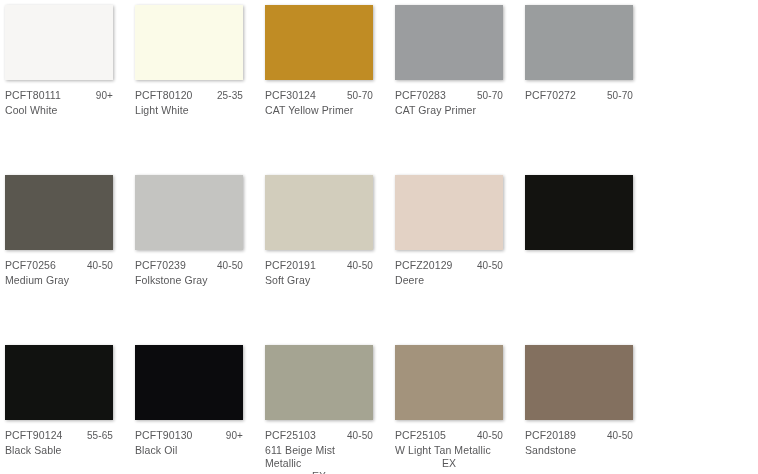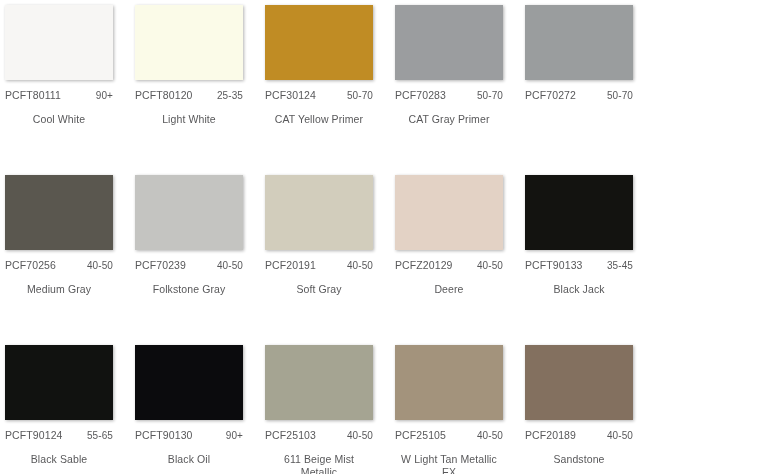--- a/index.html
+++ b/index.html
@@ -65,23 +65,22 @@
   .swatch-gloss {
     font-size: 10px;
     color: #58585a;
     letter-spacing: 0.1px;
     white-space: nowrap;
   }
   .swatch-name {
     font-size: 10.5px;
     color: #58585a;
     letter-spacing: 0.1px;
-    margin-top: 12px;
+    margin-top: 3px;
     line-height: 13px;
-    text-align: center;
   }
   .swatch-suffix {
     font-size: 10.5px;
     color: #58585a;
     letter-spacing: 0.1px;
     text-align: center;
     line-height: 13px;
   }
   .swatch-suffix:empty { display: none; }
 </style>
@@ -182,28 +181,20 @@
       <div class="swatch-line-top">
         <span class="swatch-code">PCFZ20129</span>
         <span class="swatch-gloss">40-50</span>
       </div>
       <div class="swatch-name">Deere</div>
 
     </div>
   </div>
     <div class="swatch-cell">
     <div class="swatch-chip" style="background: rgb(19, 19, 16);"></div>
-    <div class="swatch-meta">
-      <div class="swatch-line-top">
-        <span class="swatch-code">PCFT90133</span>
-        <span class="swatch-gloss">35-45</span>
-      </div>
-      <div class="swatch-name">Black Jack</div>
-
-    </div>
   </div>
     <div class="swatch-cell">
     <div class="swatch-chip" style="background: rgb(17, 18, 16);"></div>
     <div class="swatch-meta">
       <div class="swatch-line-top">
         <span class="swatch-code">PCFT90124</span>
         <span class="swatch-gloss">55-65</span>
       </div>
       <div class="swatch-name">Black Sable</div>
 

